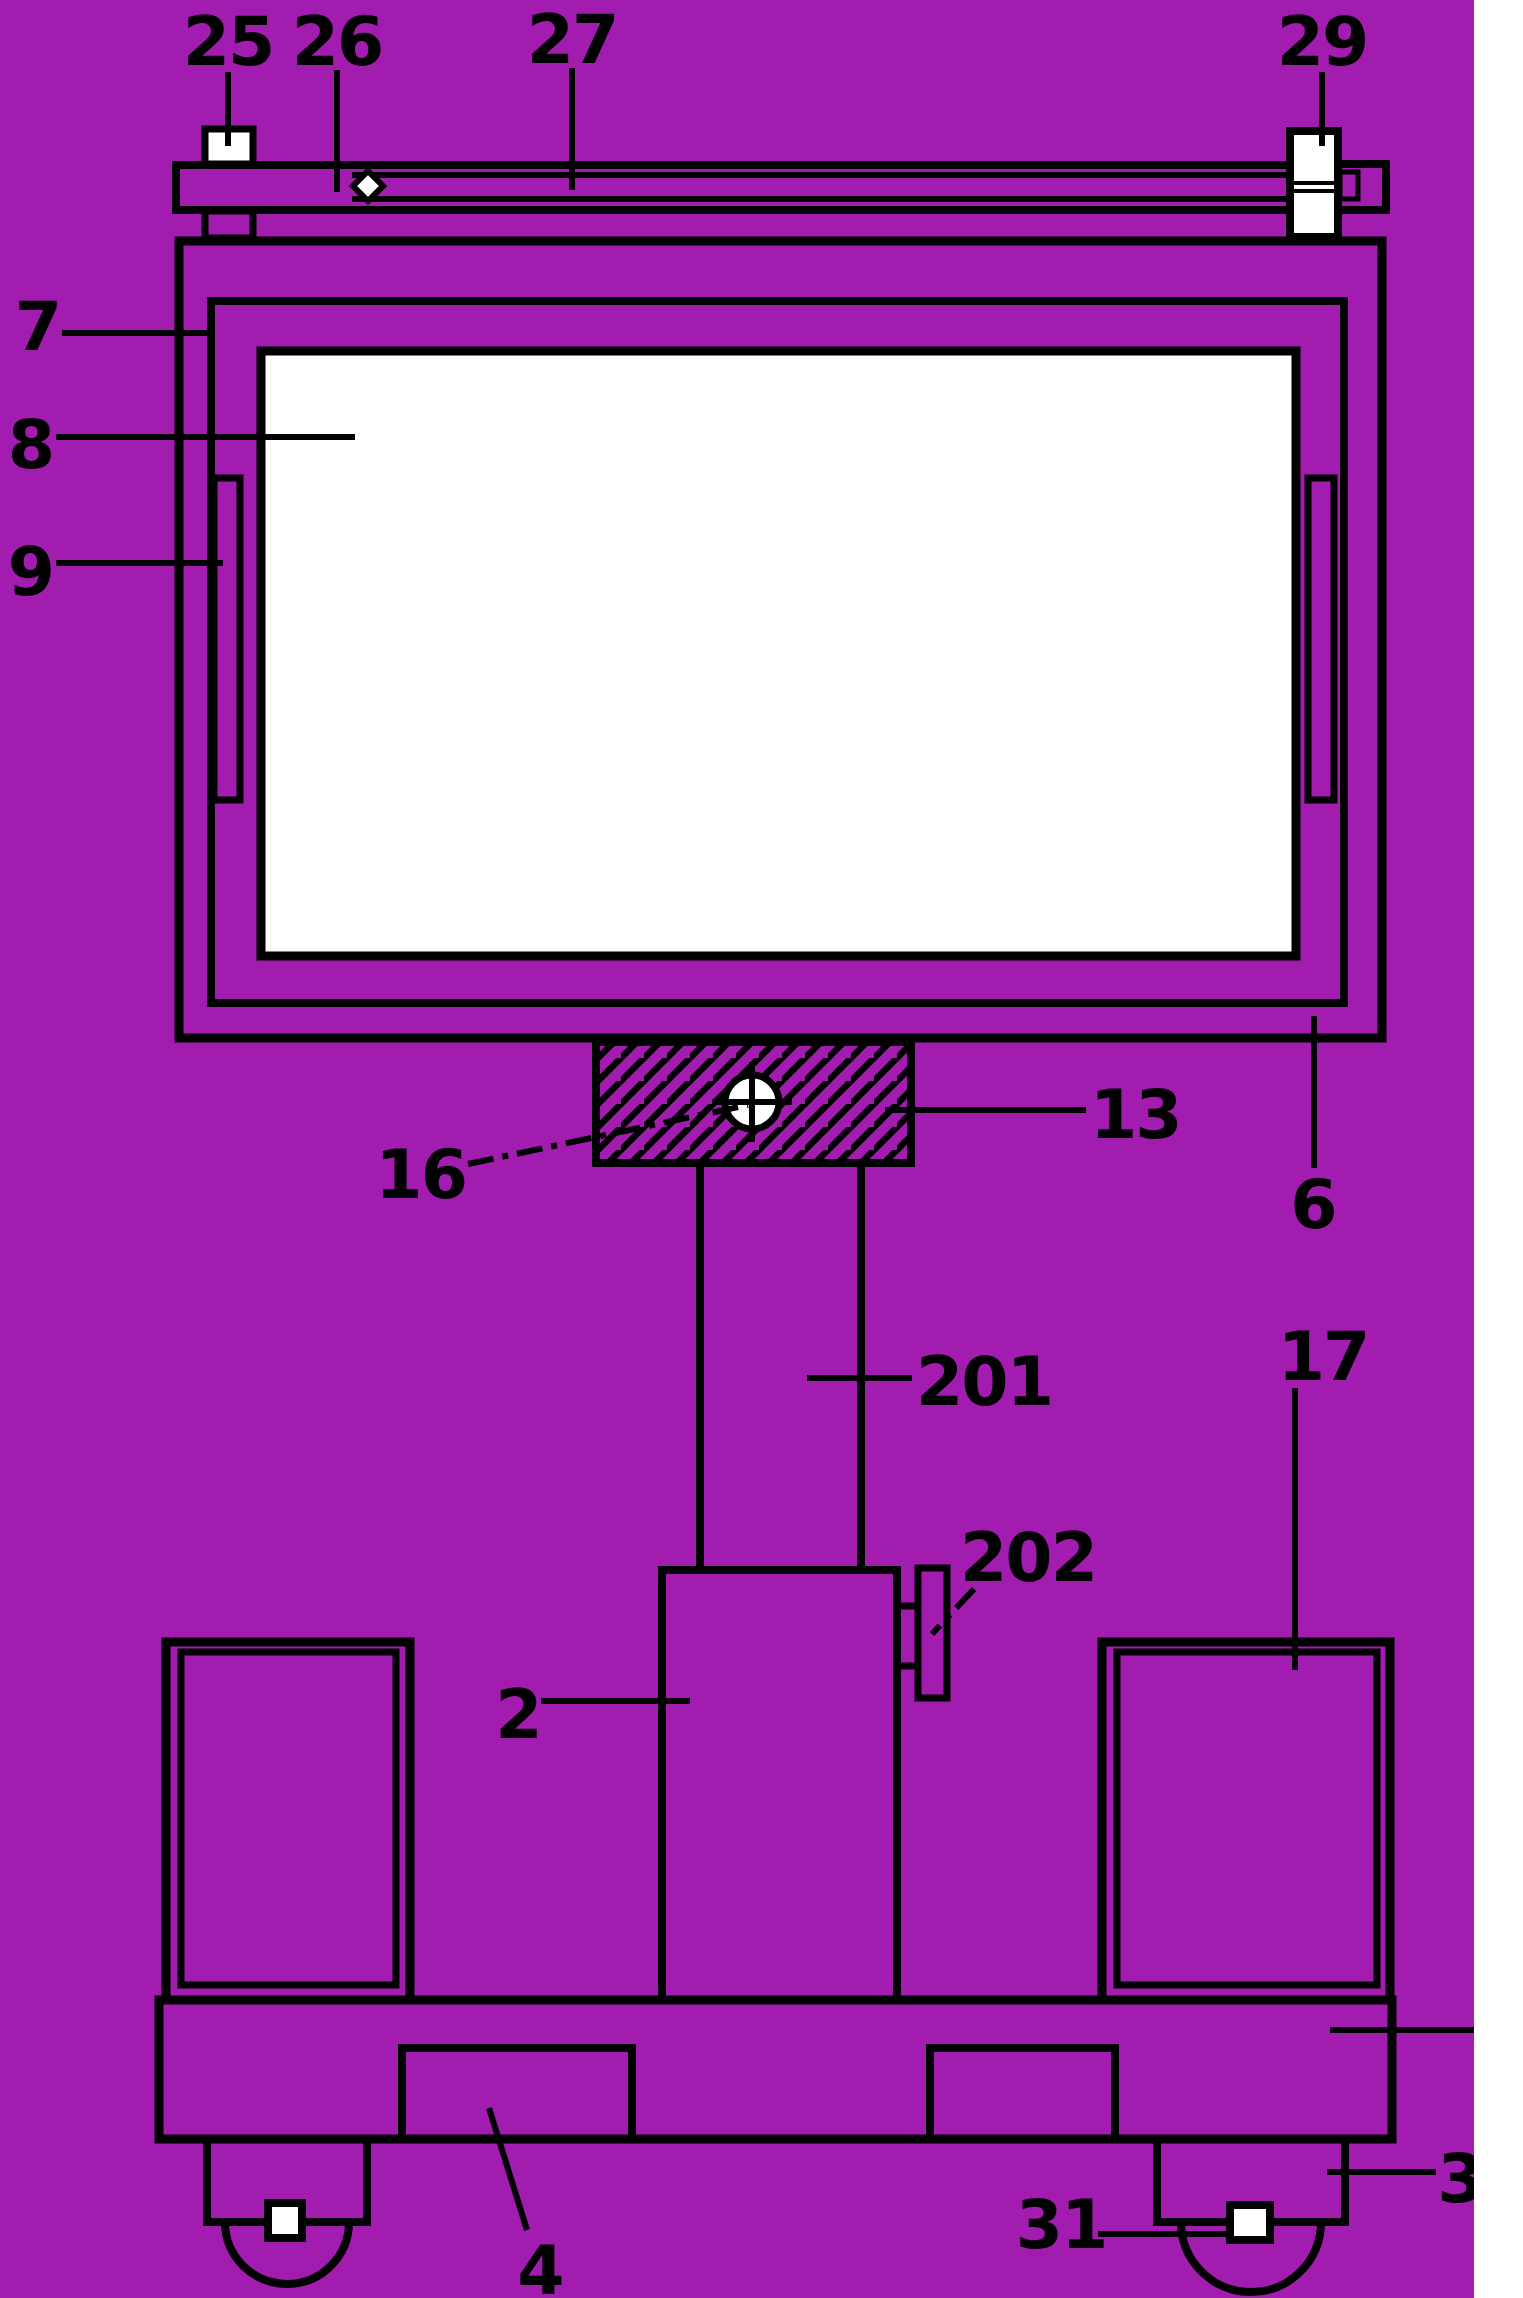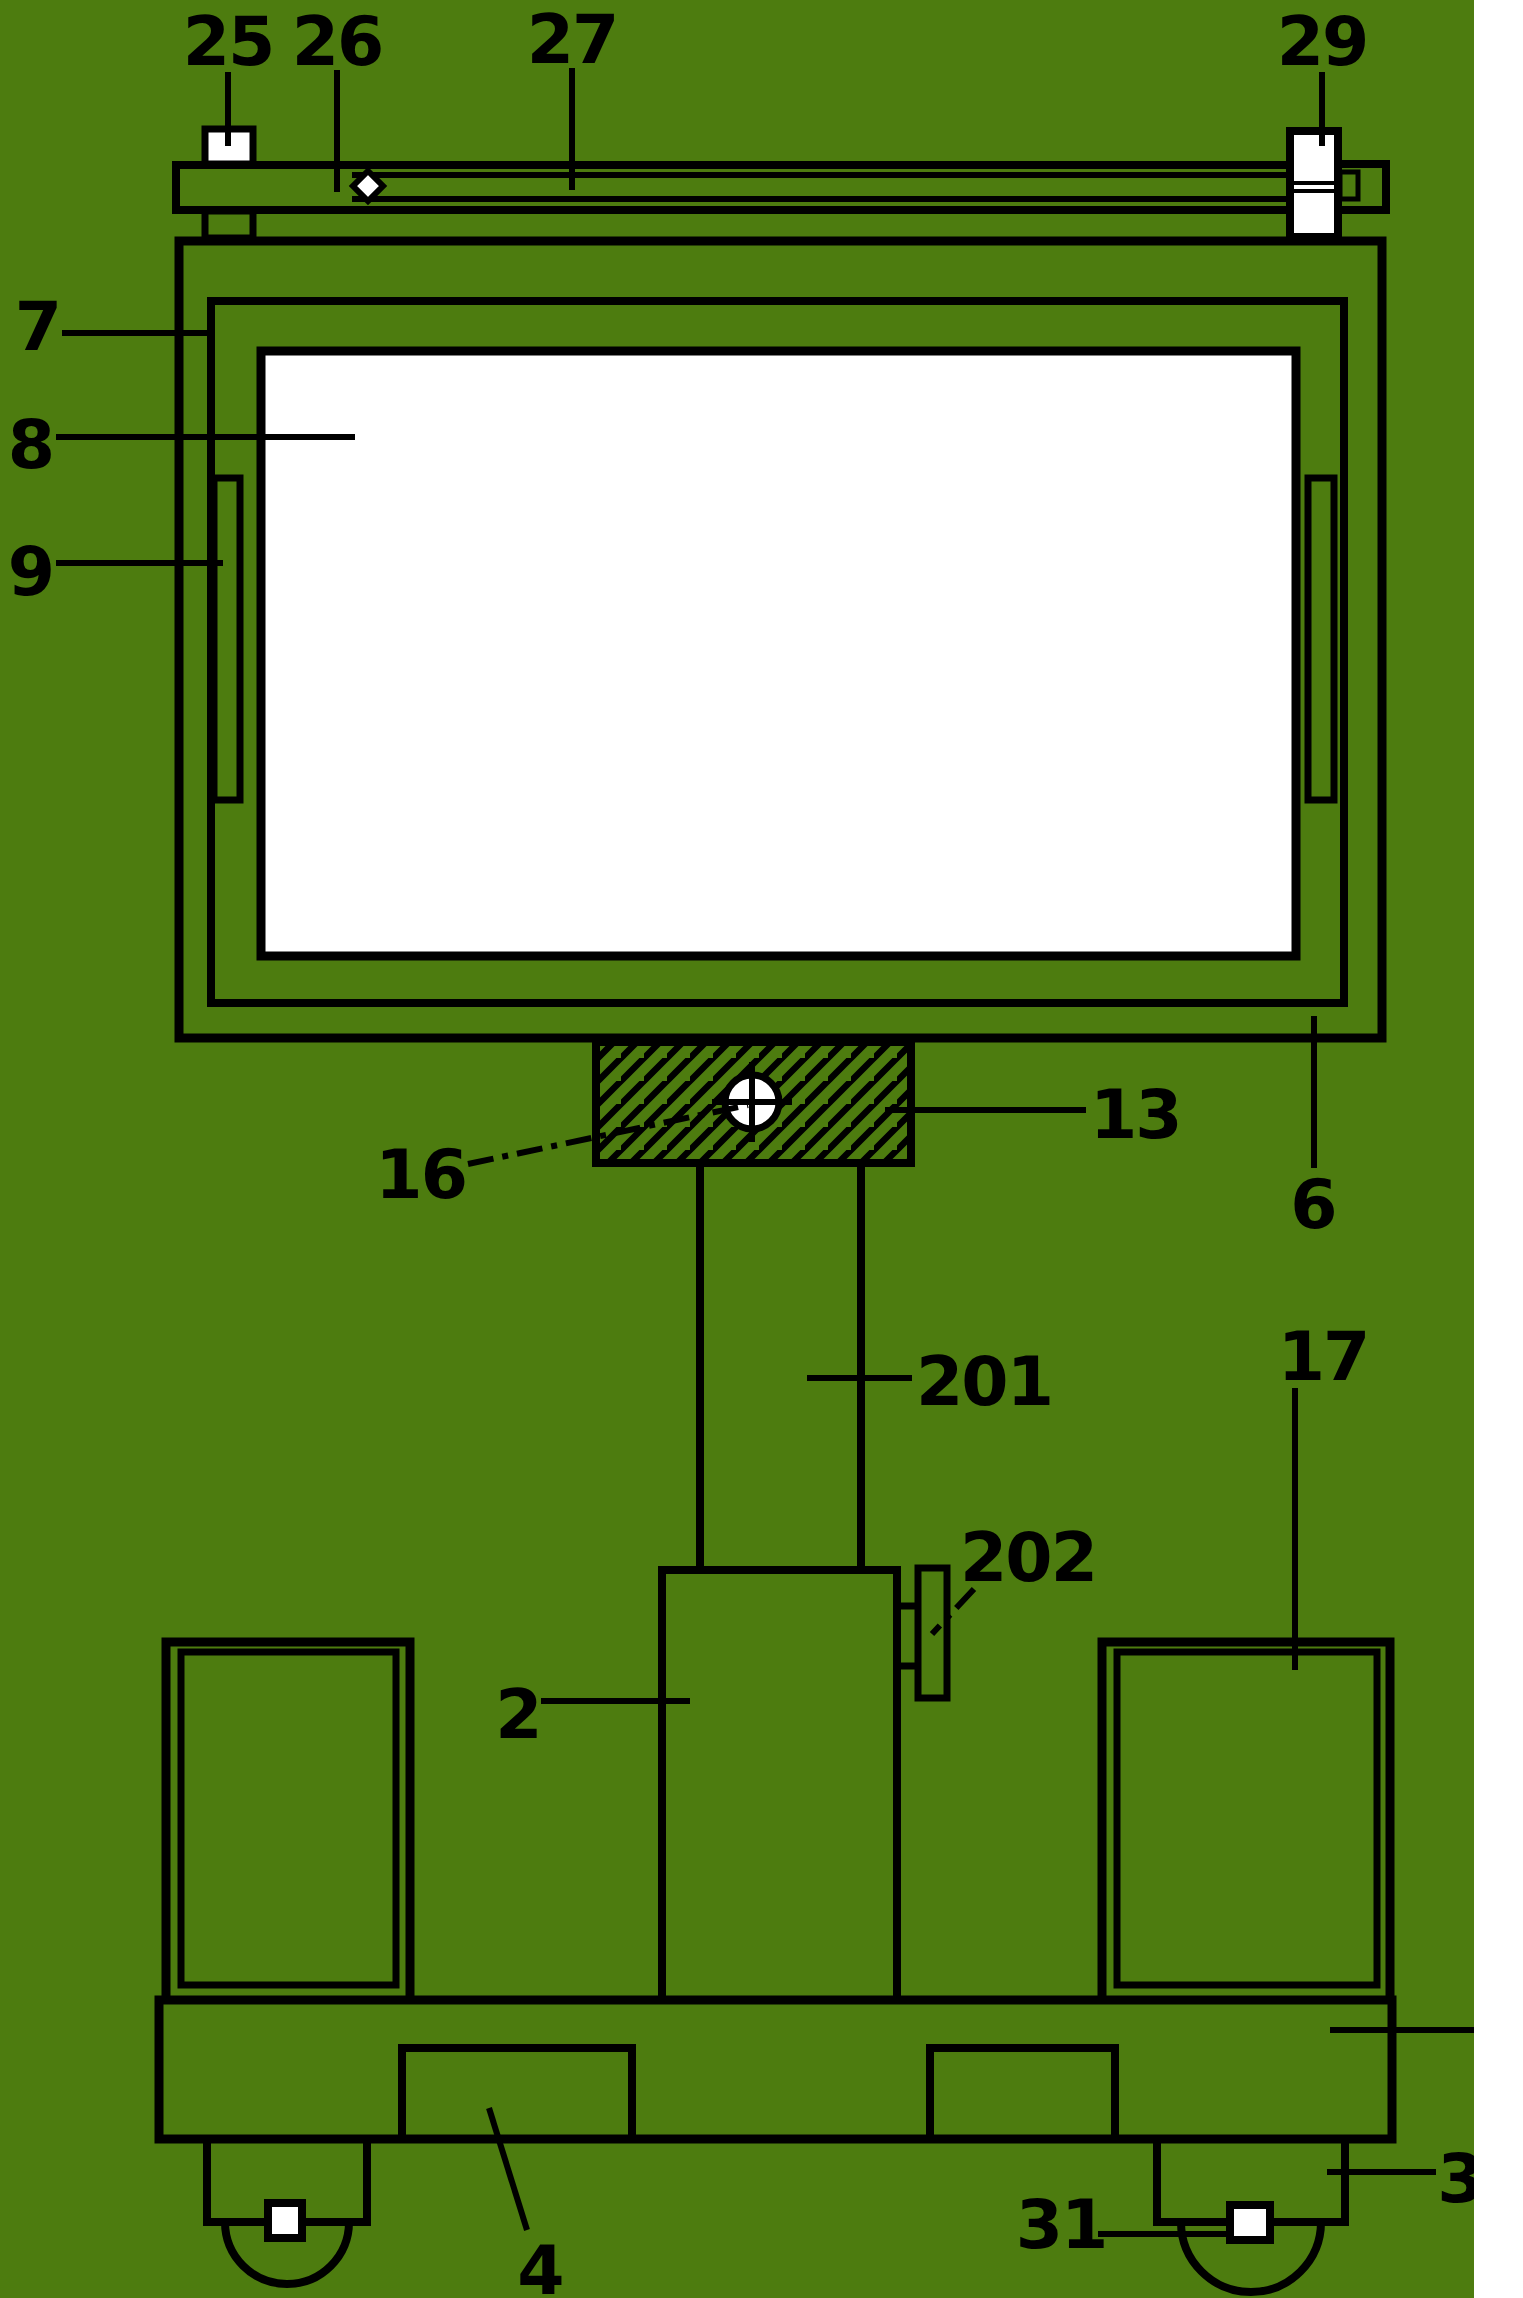--- a/index.html
+++ b/index.html
@@ -1,16 +1,16 @@
 <!DOCTYPE html>
 <html><head>
 <meta charset="utf-8">
 <style>
   html,body{margin:0;padding:0;background:#ffffff;}
-  #canvas{position:relative;width:1474px;height:2298px;background:#4d7c0f;overflow:hidden;}
+  #canvas{position:relative;width:1474px;height:2298px;background:#a21caf;overflow:hidden;}
   svg{position:absolute;left:0;top:0;}
   .ln{stroke:#000;fill:none;}
   .lbl{font-family:"DejaVu Sans","Liberation Sans",sans-serif;font-weight:bold;font-size:68px;fill:#000;letter-spacing:-2px;}
   .leader{stroke:#000;stroke-width:6;fill:none;}
   .dashdot{stroke-dasharray:26 9 6 9;}
 </style>
 </head>
 <body>
 
 <div id="canvas">

